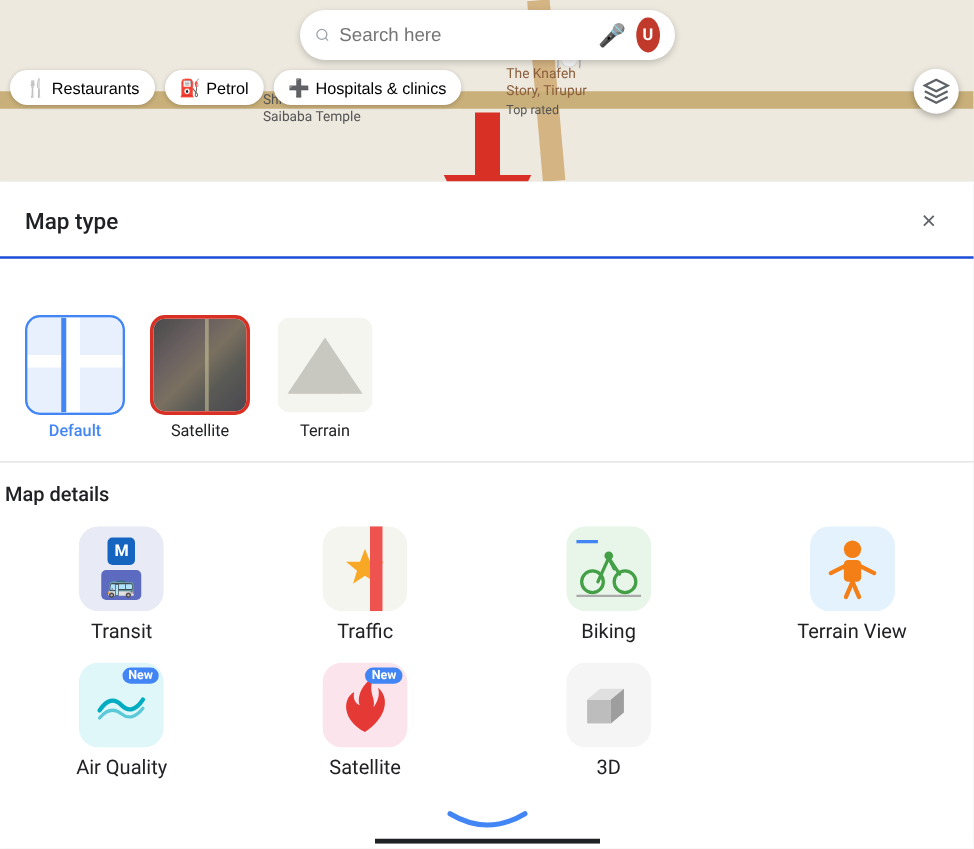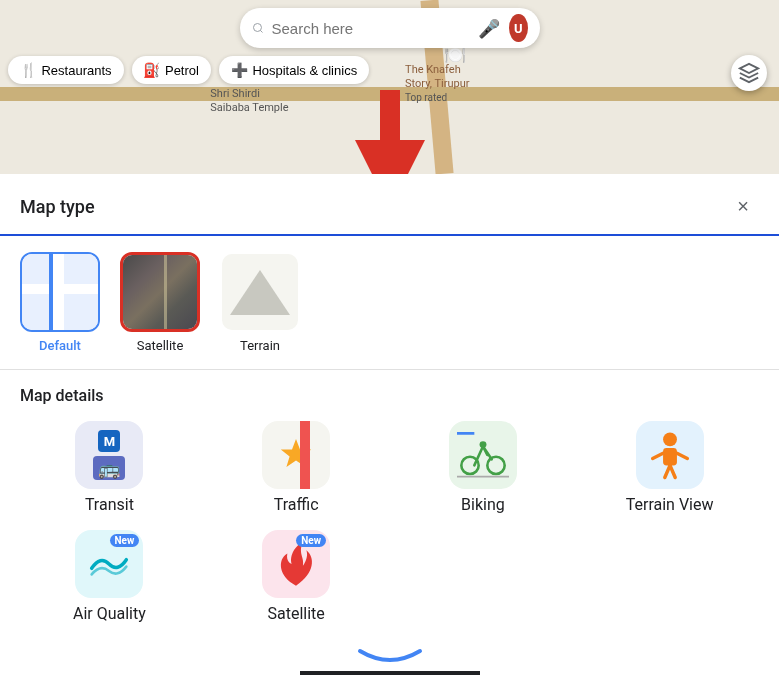--- a/index.html
+++ b/index.html
@@ -207,20 +207,21 @@
       padding: 16px 20px;
       border-bottom: 1px solid #e0e0e0;
     }
 
     .map-type-item {
       display: flex;
       flex-direction: column;
       align-items: center;
       gap: 6px;
       cursor: pointer;
+      margin-top: 29px;
     }
 
     .map-type-icon {
       width: 80px;
       height: 80px;
       border-radius: 12px;
       border: 2px solid transparent;
       overflow: hidden;
       position: relative;
     }
@@ -324,21 +325,21 @@
       border-left: 20px solid transparent;
       border-right: 20px solid transparent;
       border-bottom: 30px solid #d8d8d0;
       position: absolute;
       bottom: 15px;
       left: 12px;
     }
 
     
     .map-details-section {
-      padding: 16px 20px;
+      padding: 16px 4px;
     }
 
     .section-title {
       font-size: 16px;
       font-weight: 500;
       color: #202124;
       margin-bottom: 16px;
     }
 
     .details-grid {
@@ -675,20 +676,32 @@
           <div class="wildfires-bg">
             <svg width="52" height="52" viewBox="0 0 60 60">
               <path d="M30 55 C10 45 8 25 20 18 C18 28 25 30 25 30 C22 20 30 8 38 5 C32 18 40 22 38 32 C42 26 44 20 42 14 C52 22 52 40 30 55Z" fill="#e53935"></path>
             </svg>
           </div>
           <div class="new-badge">New</div>
         </div>
         <span class="detail-label">Satellite</span>
       </div>
 
+      <div class="detail-item">
+        <div class="detail-icon-wrapper">
+          <div class="threed-bg">
+            <svg width="52" height="52" viewBox="0 0 60 60">
+              <rect x="10" y="25" width="22" height="22" fill="#bdbdbd"></rect>
+              <polygon points="10,25 22,15 44,15 32,25" fill="#e0e0e0"></polygon>
+              <polygon points="32,25 44,15 44,37 32,47" fill="#9e9e9e"></polygon>
+            </svg>
+          </div>
+        </div>
+        <span class="detail-label">3D</span>
+      </div>
 
     </div>
   </div>
 
   <div class="bottom-indicator">
     <svg width="180" height="28" viewBox="0 0 180 28">
       <path d="M60 4 Q90 22 120 4" fill="none" stroke="#4285f4" stroke-width="4" stroke-linecap="round"></path>
       <line x1="0" y1="26" x2="180" y2="26" stroke="#202124" stroke-width="4" stroke-linecap="round"></line>
     </svg>
   </div>

